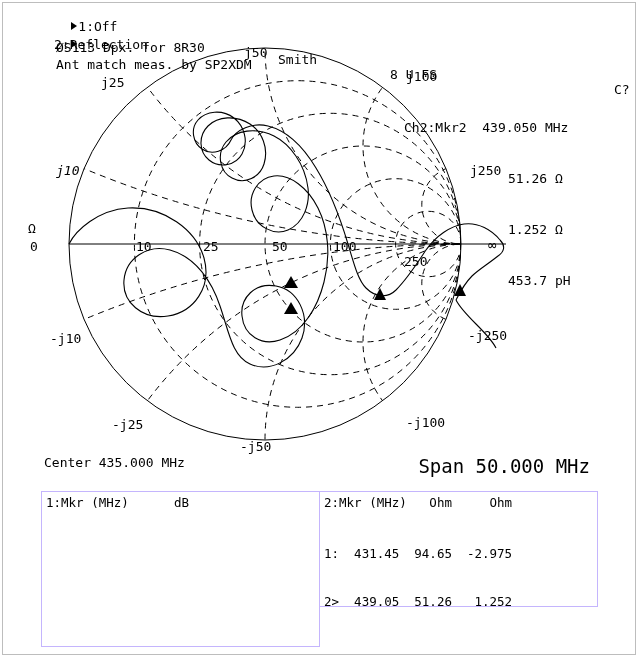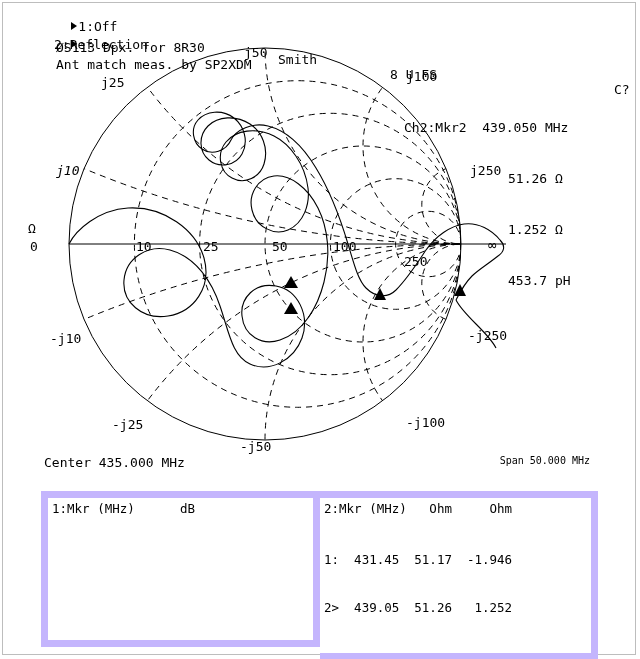--- a/index.html
+++ b/index.html
@@ -95,42 +95,42 @@
     height: 24px;
   }
   #center-text {
     position: absolute;
     left: 44px; top: 0;
     font-size: 13px;
   }
   #span-text {
     position: absolute;
     right: 42px; top: 0;
-    font-size: 10px;
+    font-size: 19px;
   }
 
   
   #tables {
     position: absolute;
     left: 41px;
     top: 491px;
     width: 557px;
     height: 156px;
     display: flex;
   }
   .mkr-table {
-    border: 7px solid #c4b5fd;
+    border: 1px solid #c4b5fd;
     box-sizing: border-box;
     font-size: 12.5px;
     line-height: 16px;
     position: relative;
     background: #fff;
   }
   #table-left  { width: 279px; height: 156px; }
-  #table-right { width: 278px; height: 169px; border-left: none; }
+  #table-right { width: 278px; height: 116px; border-left: none; }
   .tbl-head {
     position: absolute;
     top: 3px;
     left: 4px;
     white-space: pre;
   }
   .tbl-rows {
     position: absolute;
     top: 22px;
     left: 4px;
@@ -293,18 +293,18 @@
   </div>
 
   <div id="tables">
     <div class="mkr-table" id="table-left">
       <div class="tbl-head">1:Mkr (MHz)      dB</div>
       <div class="tbl-rows"></div>
     </div>
     <div class="mkr-table" id="table-right">
       <div class="tbl-head">2:Mkr (MHz)   Ohm     Ohm</div>
       <div class="tbl-rows">
-        <span class="tbl-row">1:  431.45  51.17  -1.946</span>
+        <span class="tbl-row">1:  431.45  94.65  -2.975</span>
         <span class="tbl-row">2&gt;  439.05  51.26   1.252</span>
       </div>
     </div>
   </div>
 </div>
 
 </body></html>

